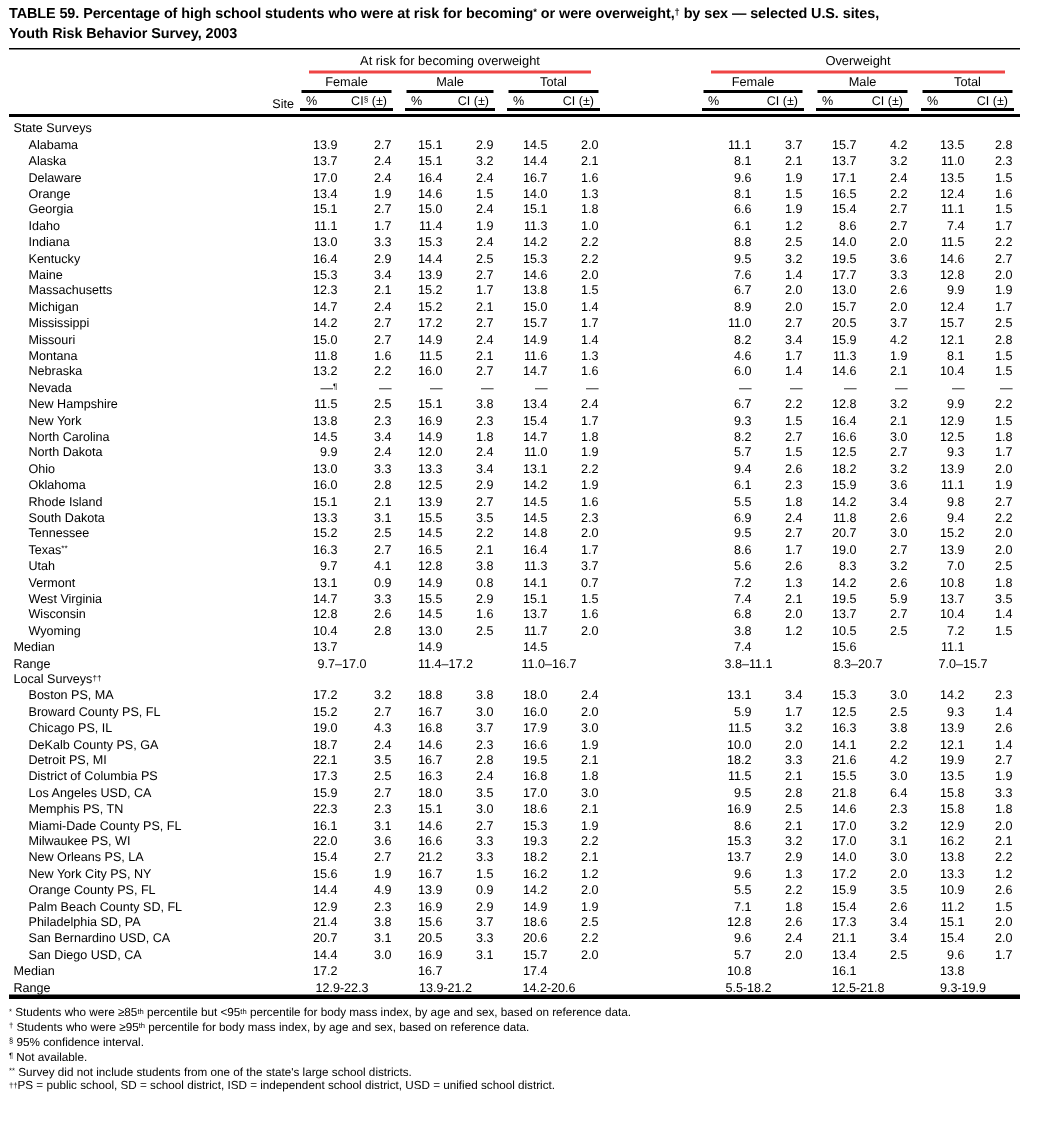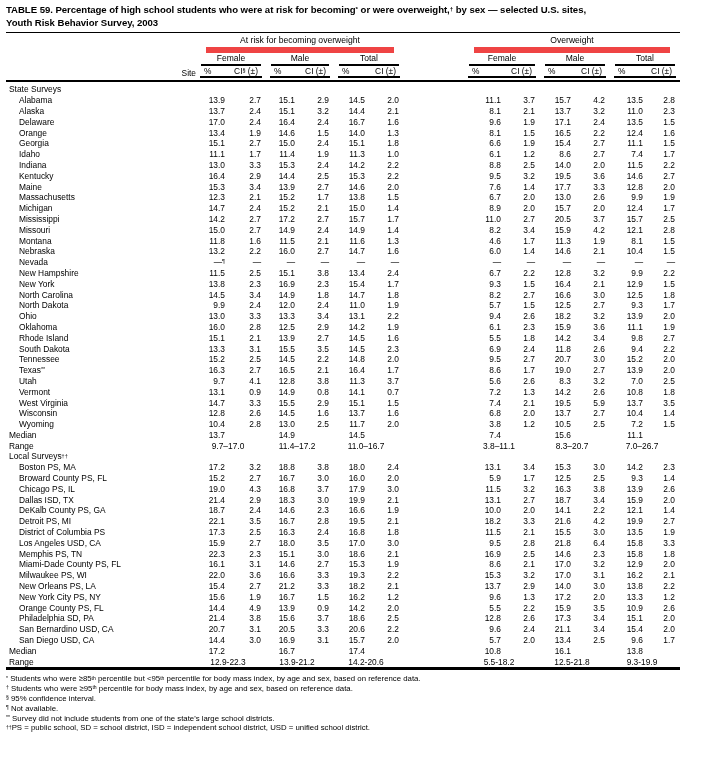--- a/index.html
+++ b/index.html
@@ -3,21 +3,21 @@
 <meta charset="utf-8">
 <style>
   html,body{margin:0;padding:0;background:#fff;}
   .page{width:705px;height:765px;box-sizing:border-box;padding:4px 6px 0 6px;overflow:hidden;
         font-family:"Liberation Sans",sans-serif;color:#000;background:#fff;}
   .title-line{font-weight:bold;font-size:9.6px;line-height:12.5px;white-space:nowrap;letter-spacing:-0.05px;}
   table{border-collapse:collapse;table-layout:fixed;margin-top:3px;border-bottom:3px solid #000;}
   th,td{padding:0;font-weight:normal;font-size:8.4px;line-height:10.8px;white-space:nowrap;}
   thead th{vertical-align:bottom;}
   tr.grprow th{border-top:1.5px solid #000;padding-top:2px;}
-  .grp{text-align:center;font-size:8.6px;border-bottom:6px solid #ef4444;margin:0 10px;padding-bottom:1px;}
+  .grp{text-align:center;font-size:8.6px;border-bottom:2px solid #ef4444;margin:0 10px;padding-bottom:1px;}
   .sub{text-align:center;font-size:8.5px;border-bottom:2.5px solid #000;margin:0 5px;padding-bottom:0;}
   tr.measrow th{border-bottom:2px solid #000;padding-bottom:2px;}
   .pair{display:flex;justify-content:space-between;border-bottom:2px solid #000;margin:0 4px;padding:0 4px;}
   th.sitehead{text-align:right;padding-left:2px;}
   td.site{padding-left:13px;text-align:left;overflow:hidden;}
   td.section{padding-left:3px;text-align:left;}
   td.label{padding-left:3px;text-align:left;}
   td.num{text-align:right;padding-right:5px;}
   td.range2{text-align:center;padding-right:6px;}
   tbody tr:first-child td{padding-top:2px;}
@@ -640,21 +640,21 @@
           <td></td>
         </tr>
         <tr>
           <td class="label">Range</td>
           <td class="range2" colspan="2">9.7–17.0</td>
           <td class="range2" colspan="2">11.4–17.2</td>
           <td class="range2" colspan="2">11.0–16.7</td>
           <td></td>
           <td class="range2" colspan="2">3.8–11.1</td>
           <td class="range2" colspan="2">8.3–20.7</td>
-          <td class="range2" colspan="2">7.0–26.7</td>
+          <td class="range2" colspan="2">7.0–15.7</td>
         </tr>
         <tr>
           <td class="section" colspan="14">Local Surveys<sup>††</sup></td>
         </tr>
         <tr>
           <td class="site">Boston PS, MA</td>
           <td class="num">17.2</td>
           <td class="num">3.2</td>
           <td class="num">18.8</td>
           <td class="num">3.8</td>
@@ -694,36 +694,20 @@
           <td class="num">3.0</td>
           <td></td>
           <td class="num">11.5</td>
           <td class="num">3.2</td>
           <td class="num">16.3</td>
           <td class="num">3.8</td>
           <td class="num">13.9</td>
           <td class="num">2.6</td>
         </tr>
         <tr>
-          <td class="site">Dallas ISD, TX</td>
-          <td class="num">21.4</td>
-          <td class="num">2.9</td>
-          <td class="num">18.3</td>
-          <td class="num">3.0</td>
-          <td class="num">19.9</td>
-          <td class="num">2.1</td>
-          <td></td>
-          <td class="num">13.1</td>
-          <td class="num">2.7</td>
-          <td class="num">18.7</td>
-          <td class="num">3.4</td>
-          <td class="num">15.9</td>
-          <td class="num">2.0</td>
-        </tr>
-        <tr>
           <td class="site">DeKalb County PS, GA</td>
           <td class="num">18.7</td>
           <td class="num">2.4</td>
           <td class="num">14.6</td>
           <td class="num">2.3</td>
           <td class="num">16.6</td>
           <td class="num">1.9</td>
           <td></td>
           <td class="num">10.0</td>
           <td class="num">2.0</td>
@@ -868,20 +852,36 @@
           <td class="num">0.9</td>
           <td class="num">14.2</td>
           <td class="num">2.0</td>
           <td></td>
           <td class="num">5.5</td>
           <td class="num">2.2</td>
           <td class="num">15.9</td>
           <td class="num">3.5</td>
           <td class="num">10.9</td>
           <td class="num">2.6</td>
+        </tr>
+        <tr>
+          <td class="site">Palm Beach County SD, FL</td>
+          <td class="num">12.9</td>
+          <td class="num">2.3</td>
+          <td class="num">16.9</td>
+          <td class="num">2.9</td>
+          <td class="num">14.9</td>
+          <td class="num">1.9</td>
+          <td></td>
+          <td class="num">7.1</td>
+          <td class="num">1.8</td>
+          <td class="num">15.4</td>
+          <td class="num">2.6</td>
+          <td class="num">11.2</td>
+          <td class="num">1.5</td>
         </tr>
         <tr>
           <td class="site">Philadelphia SD, PA</td>
           <td class="num">21.4</td>
           <td class="num">3.8</td>
           <td class="num">15.6</td>
           <td class="num">3.7</td>
           <td class="num">18.6</td>
           <td class="num">2.5</td>
           <td></td>

